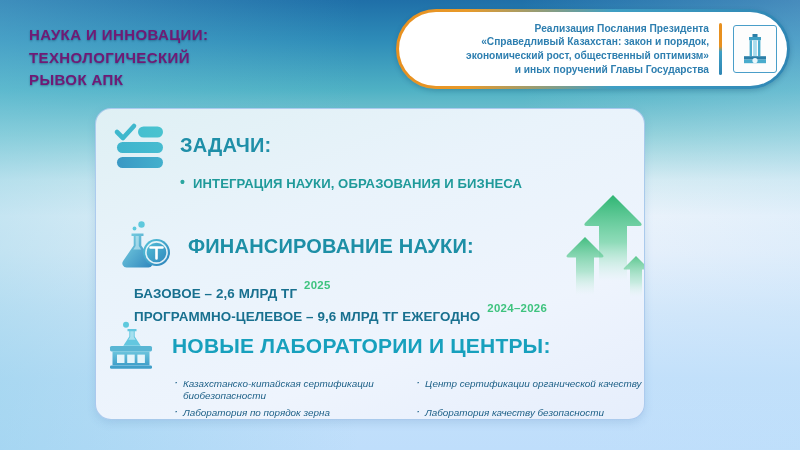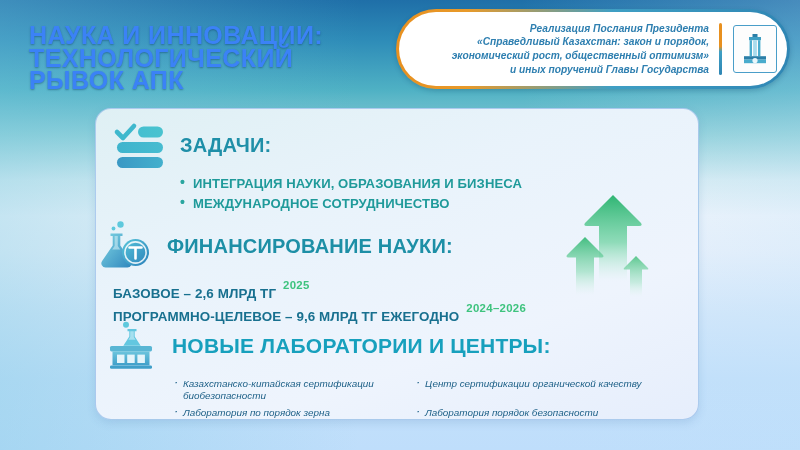--- a/index.html
+++ b/index.html
@@ -24,22 +24,22 @@
   
   .bg-tint{
     position:absolute; inset:0;
     background:linear-gradient(90deg, rgba(120,200,225,.35) 0%, rgba(255,255,255,0) 45%, rgba(255,255,255,0) 65%, rgba(190,225,250,.25) 100%);
     pointer-events:none;
   }
 
   
   .title{
     position:absolute; left:29px; top:24px;
-    color:#3b82f6;
-    font-size:25px; font-weight:bold;
+    color:#701a75;
+    font-size:15px; font-weight:bold;
     line-height:22.5px; letter-spacing:.4px;
     text-shadow:0 1px 2px rgba(10,60,95,.45);
     text-transform:uppercase;
     white-space:pre-line;
   }
 
   .banner{
     position:absolute; left:396px; top:9px;
     width:394px; height:80px;
     border-radius:40px;
@@ -53,21 +53,20 @@
     background:#ffffff;
     display:flex; align-items:center;
     padding:0 10px 0 18px;
   }
   .banner-text{
     flex:1;
     text-align:right;
     color:#2e7fb0;
     font-size:10.2px;
     line-height:13.6px;
-    font-style:italic;
     font-weight:bold;
     white-space:pre-line;
     padding-right:10px;
   }
   .banner-divider{
     width:3px; height:52px;
     background:linear-gradient(180deg,#e8901f 0%,#e8901f 45%,#3f9fc4 55%,#2f86b4 100%);
     border-radius:2px;
     margin-right:11px;
   }
@@ -76,21 +75,21 @@
     border:1.6px solid #4a9ec9;
     border-radius:3px;
     background:#fdfdfd;
     display:flex; align-items:center; justify-content:center;
     flex:0 0 auto;
   }
 
   
   .card{
     position:absolute; left:95px; top:108px;
-    width:604px; height:312px;
+    width:550px; height:312px;
     border-radius:16px;
     background:linear-gradient(160deg,#dff0f4 0%, #e9f3fb 35%, #eef4fd 70%, #e6eefc 100%);
     border:1px solid rgba(120,170,225,.55);
     box-shadow:0 3px 9px rgba(70,120,175,.18);
     overflow:hidden;
   }
 
   
   .arrows{ position:absolute; left:459px; top:84px; width:120px; height:130px; pointer-events:none; }
 
@@ -109,21 +108,21 @@
     color:#1f9a9a; font-size:13.1px; font-weight:bold;
     line-height:19.5px; letter-spacing:.1px;
     text-transform:uppercase;
     position:relative; padding-left:13px;
   }
   ul.bullets li::before{
     content:"•"; position:absolute; left:0; top:-1px; color:#2aa6a0; font-size:14px;
   }
 
   
-  .sec-fin{ left:3px; top:112px; }
+  .sec-fin{ left:24px; top:112px; }
   .fin-title{ color:#1d8fa6; }
   .fin-lines{ margin-left:14px; margin-top:7px; }
   .fin-line{
     color:#18708f; font-size:13.4px; font-weight:bold;
     line-height:15px; letter-spacing:.1px; text-transform:uppercase;
     white-space:nowrap;
   }
   .yr{
     color:#3ec37e; font-size:11.4px; font-weight:bold;
     vertical-align:9px; margin-left:7px; letter-spacing:.3px;
@@ -223,21 +222,20 @@
           <path d="M5 11 L11 17 L22 5" stroke="#3fb8cd" stroke-width="4.6" fill="none" stroke-linecap="round" stroke-linejoin="round"></path>
           <rect x="26" y="5.5" width="25" height="11" rx="5.5" fill="url(#bar1)"></rect>
           <rect x="5" y="21" width="46" height="11" rx="5.5" fill="url(#bar2)"></rect>
           <rect x="5" y="36" width="46" height="11" rx="5.5" fill="url(#bar3)"></rect>
         </svg>
       </span>
       <span class="sec-title">ЗАДАЧИ:</span>
     </div>
     <ul class="bullets">
       <li>ИНТЕГРАЦИЯ НАУКИ, ОБРАЗОВАНИЯ И БИЗНЕСА</li>
-      <li>МЕЖДУНАРОДНОЕ СОТРУДНИЧЕСТВО</li>
     </ul>
   </div>
 
   <div class="sec sec-fin">
     <div class="sec-head">
       <span class="icon-box">
         <svg width="54" height="50" viewBox="0 0 54 50" aria-hidden="true">
           <defs>
             <linearGradient id="fl" x1="0" y1="0" x2="1" y2="1">
               <stop offset="0%" stop-color="#7fd6e4"></stop>
@@ -289,17 +287,17 @@
           <rect x="23.2" y="33.6" width="7.5" height="8.4" fill="#e4f4fa"></rect>
           <rect x="33.4" y="33.6" width="7.5" height="8.4" fill="#e4f4fa"></rect>
         </svg>
       </span>
       <span class="sec-title labs-title">НОВЫЕ ЛАБОРАТОРИИ И ЦЕНТРЫ:</span>
     </div>
     <div class="labs-grid">
       <div class="lab-item">Казахстанско-китайская сертификации биобезопасности</div>
       <div class="lab-item">Центр сертификации органической качеству</div>
       <div class="lab-item">Лаборатория по порядок зерна</div>
-      <div class="lab-item">Лаборатория порядок безопасности</div>
+      <div class="lab-item">Лаборатория качеству безопасности</div>
     </div>
   </div>
 
 </div>
 
 </body></html>

